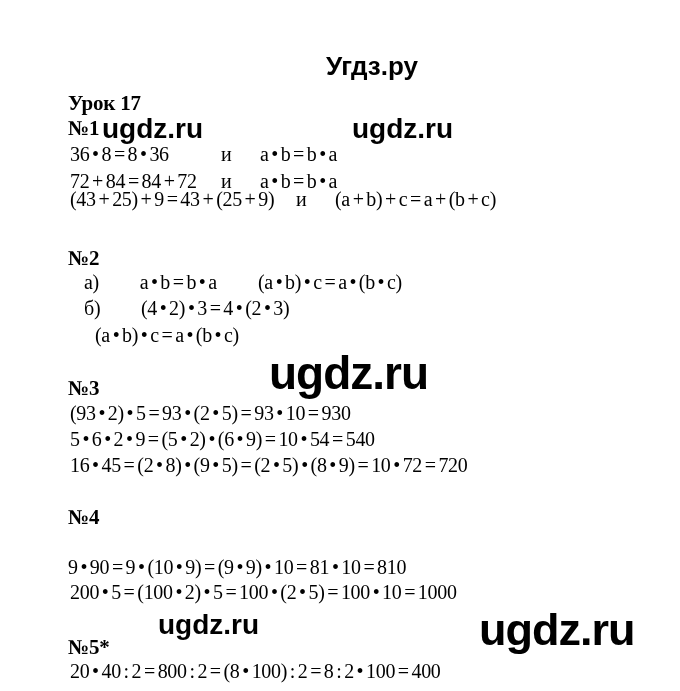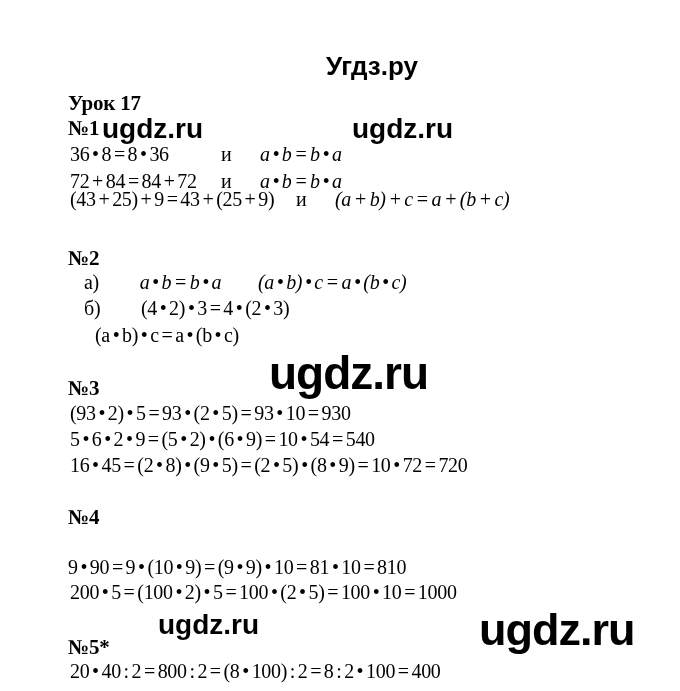--- a/index.html
+++ b/index.html
@@ -21,21 +21,21 @@
   .plabel {
     position:absolute; left:20px;
     font-weight:700; font-size:21px; letter-spacing:-0.2px; white-space:nowrap;
   }
   .mrow {
     position:absolute; left:0; top:0; width:100%; height:24px;
     font-size:20px; white-space:nowrap;
     word-spacing:-2px; letter-spacing:-0.3px;
   }
   .seg { position:absolute; top:0; white-space:nowrap; }
-  .it { font-style:italic; }
+  .it { }
   .inline-label { font-style:normal; }
   .inline-formula { margin-left:6px; }
   .wm {
     position:absolute; font-family:"Liberation Sans", sans-serif;
     font-weight:700; color:#000; white-space:nowrap; line-height:1;
   }
   .wm-sm { font-size:28px; }
   .wm-lg { font-size:46px; letter-spacing:-1px; }
   .wm-md { font-size:45px; letter-spacing:-1px; }
   .wm-xs { font-size:25px; letter-spacing:-0.5px; }

